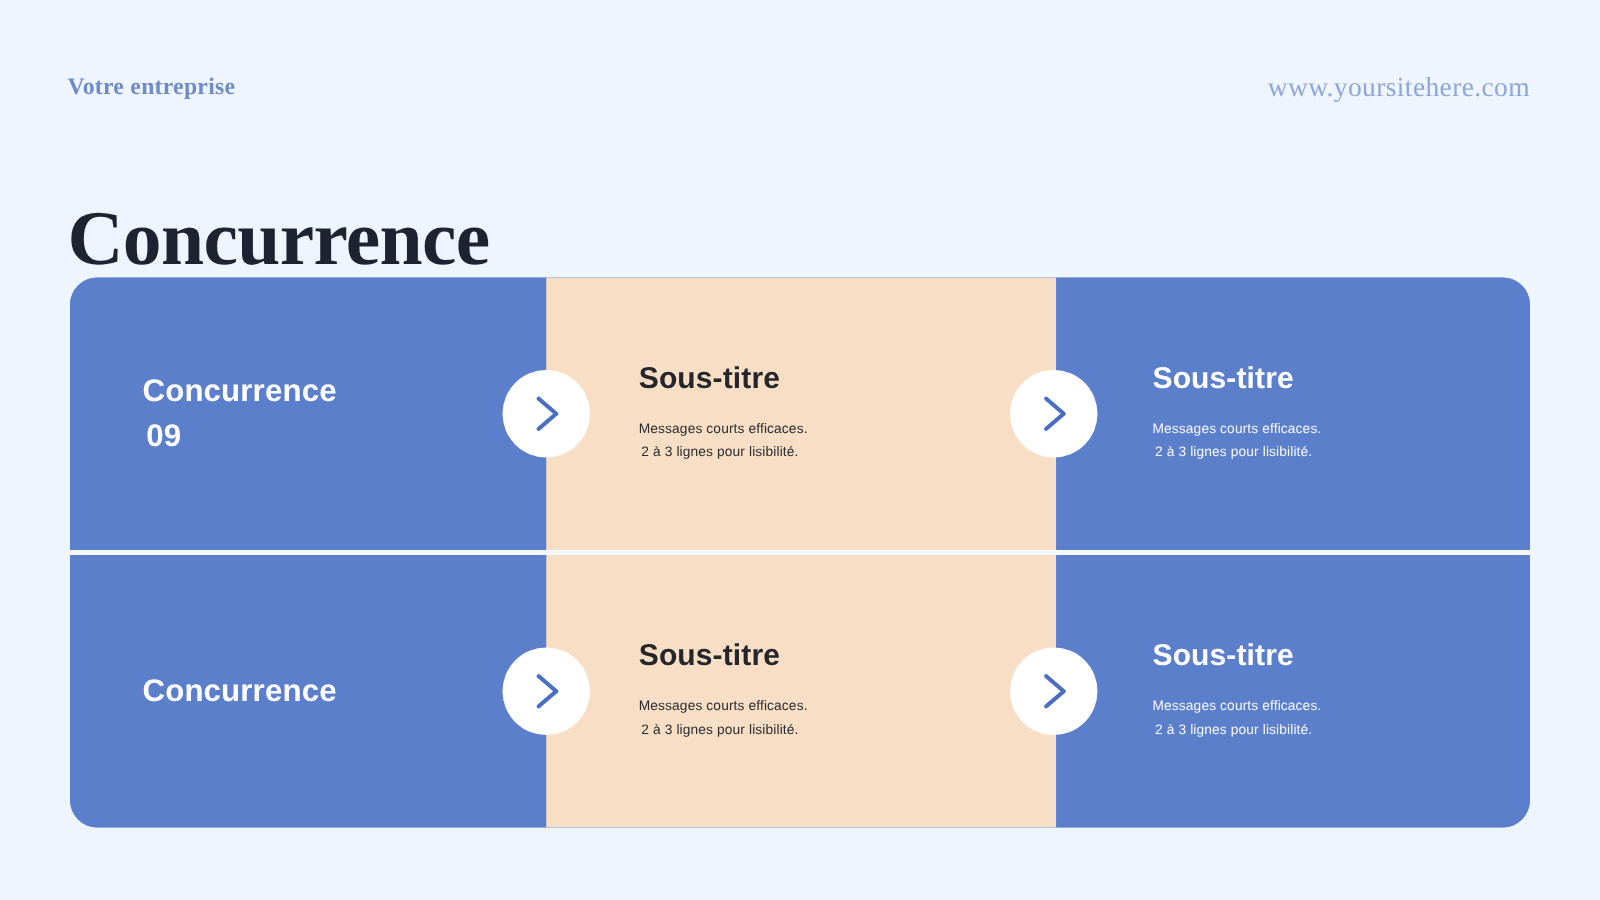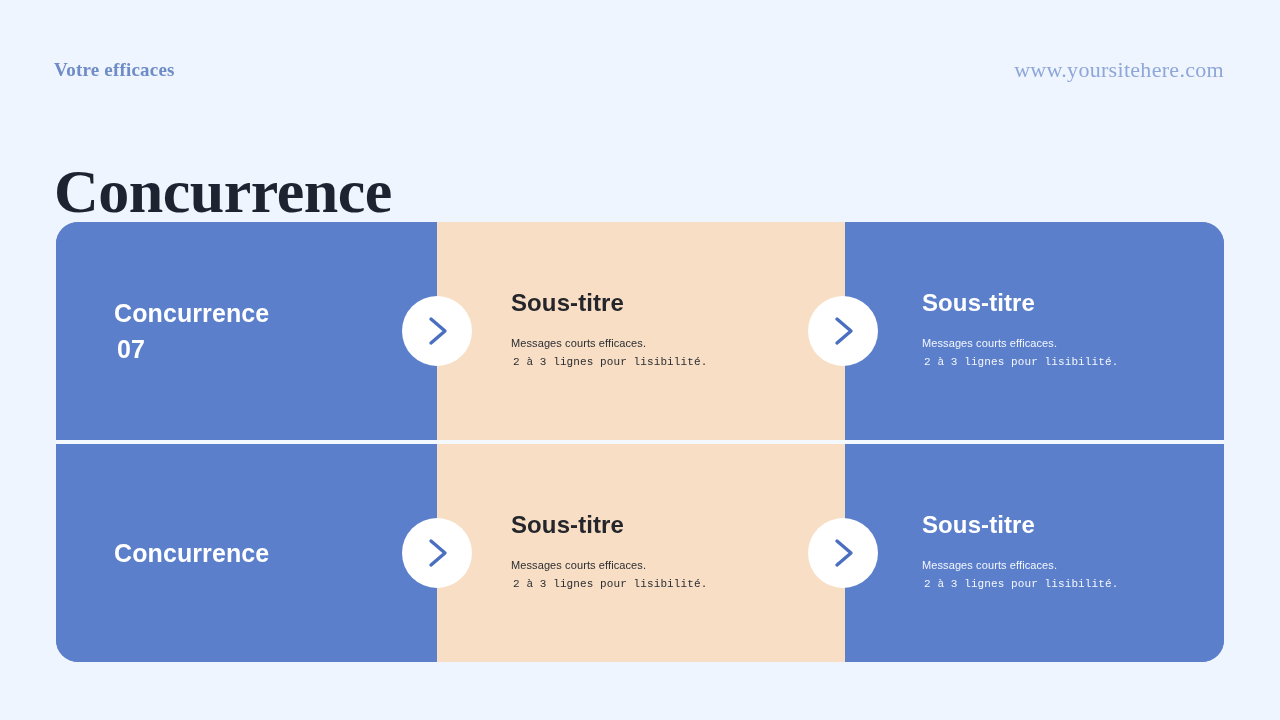--- a/index.html
+++ b/index.html
@@ -128,21 +128,21 @@
   .sub-title.light { color: #ffffff; }
 
   .sub-line {
     font-size: 11px;
     font-weight: 400;
     line-height: 1.75;
     letter-spacing: 0.1px;
   }
   .sub-line.dark { color: #2b2d33; }
   .sub-line.light { color: #f4f7ff; }
-  .sub-line.shift { padding-left: 2px; font-family: Liberation Mono, monospace; }
+  .sub-line.shift { padding-left: 2px; }
 
   
   .arrow-circle {
     position: absolute;
     width: 70px;
     height: 70px;
     border-radius: 50%;
     background: #ffffff;
     top: 50%;
     transform: translateY(-50%);
@@ -152,33 +152,33 @@
     z-index: 5;
   }
   .arrow-circle.left-gap { left: 346px; }
   .arrow-circle.right-gap { left: 752px; }
   .arrow-circle svg { display: block; }
 </style>
 </head>
 <body>
 
 <div class="slide-header">
-  <div class="brand">Votre efficaces</div>
+  <div class="brand">Votre entreprise</div>
   <div class="site-url">www.yoursitehere.com</div>
 </div>
 
 <h1 class="page-title">Concurrence</h1>
 
 <div class="compare-card">
 
   <div class="card-row">
 
     <div class="panel panel-label">
       <div class="label-line">Concurrence</div>
-      <div class="label-line num">07</div>
+      <div class="label-line num">09</div>
     </div>
 
     <div class="panel panel-mid">
       <div class="sub-title dark">Sous-titre</div>
       <div class="sub-line dark">Messages courts efficaces.</div>
       <div class="sub-line dark shift">2 à 3 lignes pour lisibilité.</div>
     </div>
 
     <div class="panel panel-right indent-more">
       <div class="sub-title light">Sous-titre</div>

